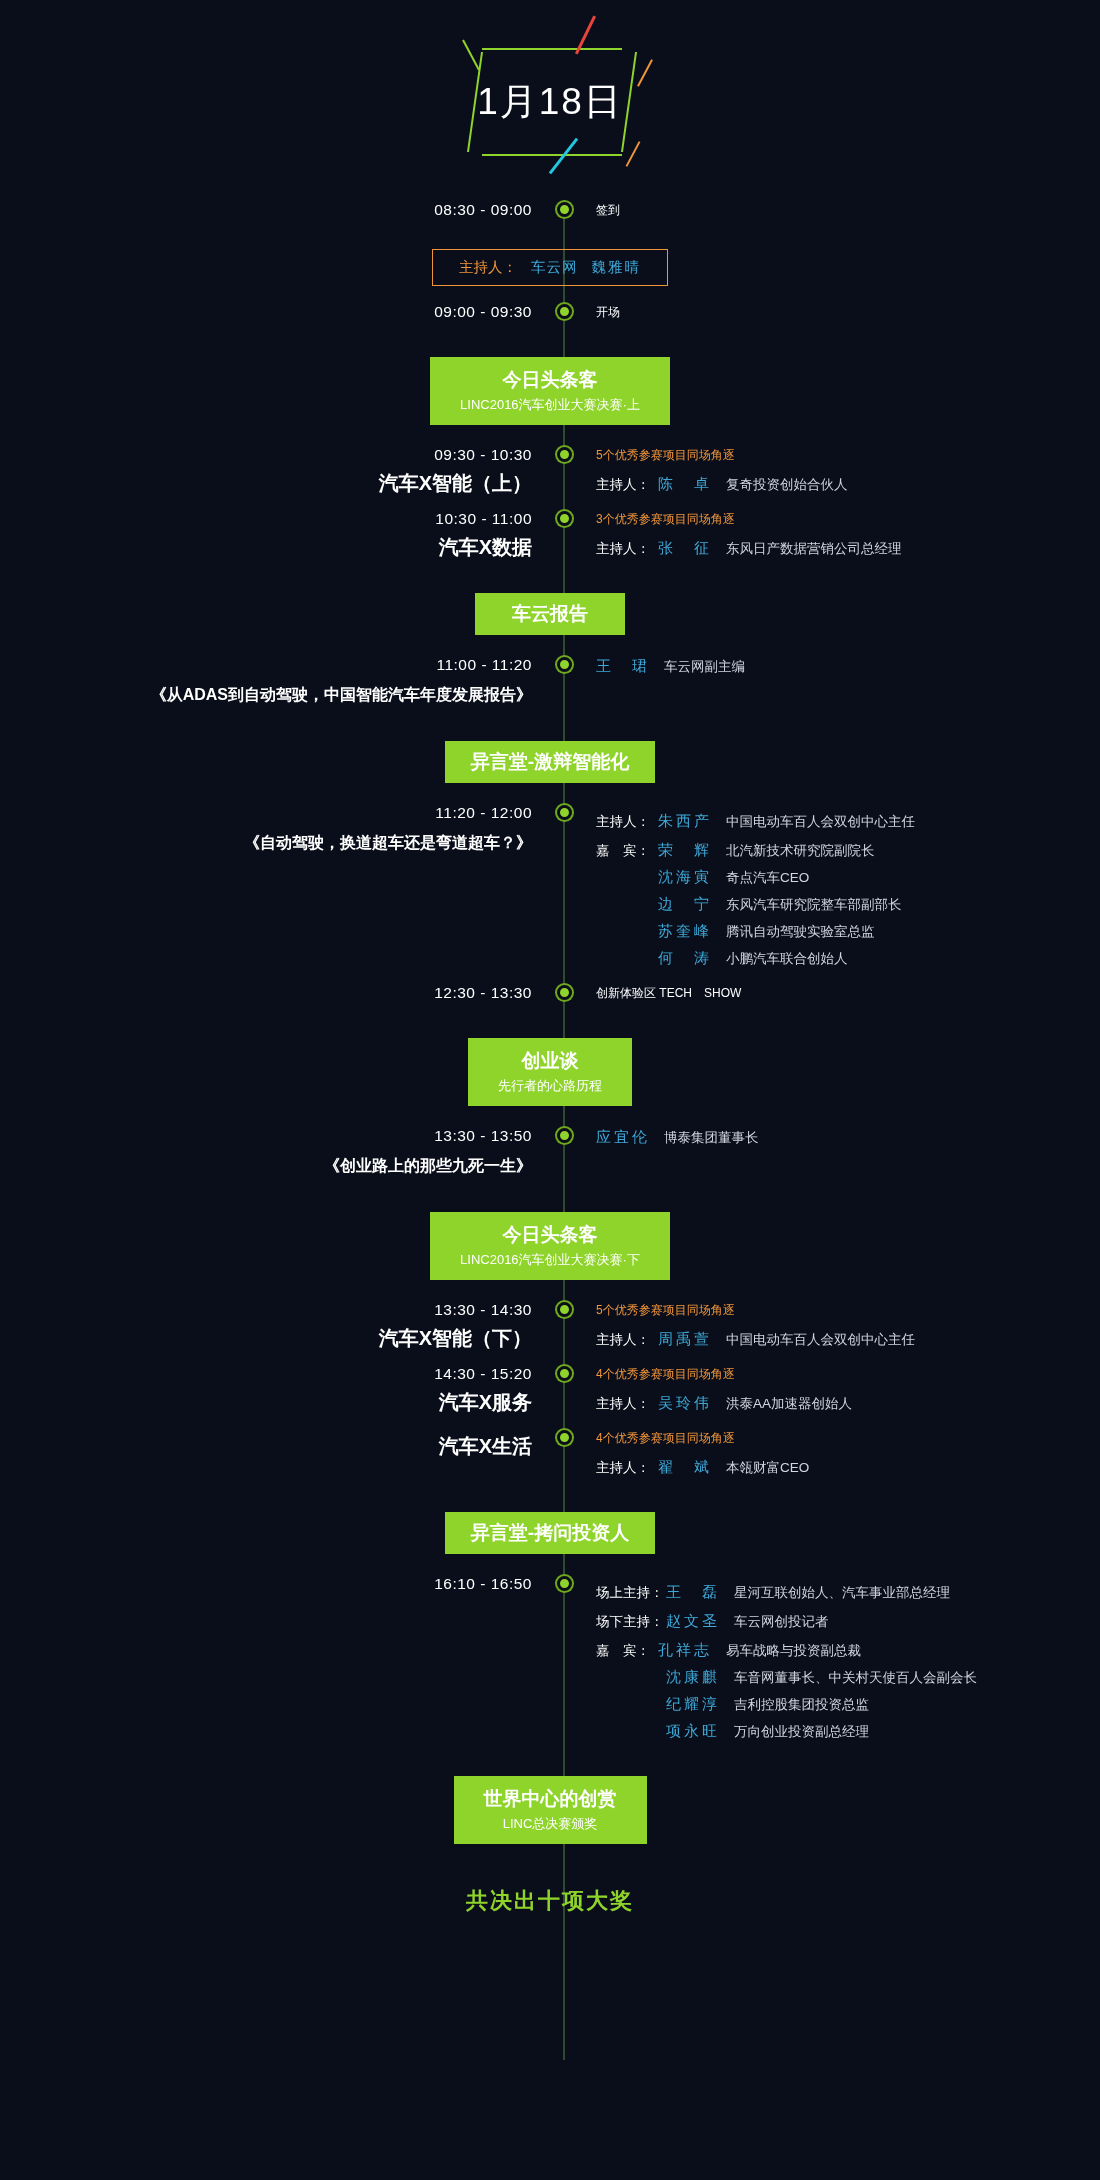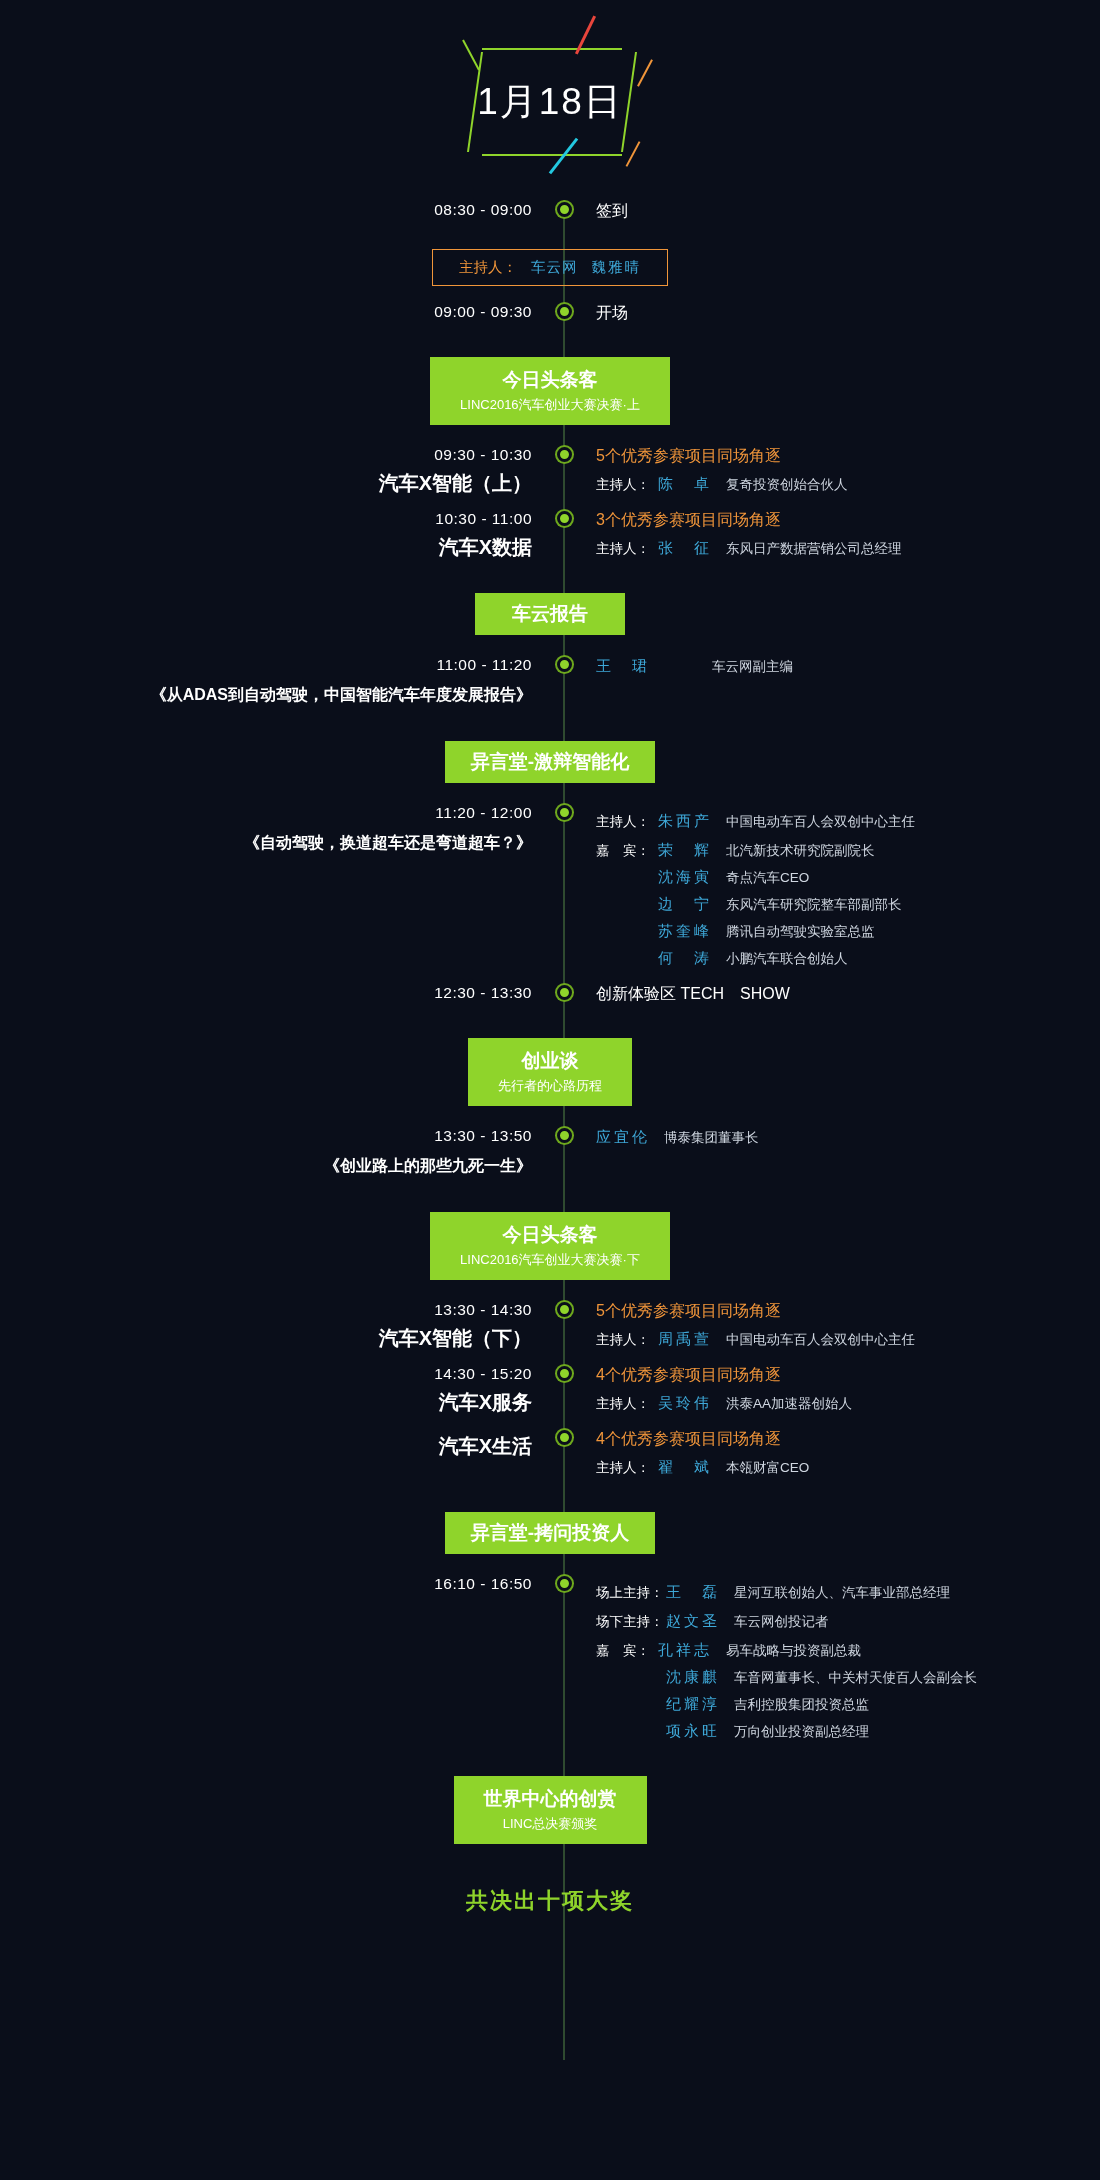--- a/index.html
+++ b/index.html
@@ -149,21 +149,21 @@
     color: #ffffff;
     font-size: 16px;
     font-weight: bold;
     margin-top: 8px;
     line-height: 24px;
     white-space: nowrap;
   }
 
   .r-title {
     color: #ffffff;
-    font-size: 16px;
+    font-size: 12px;
     line-height: 21px;
   }
   .r-title.orange { color: #f0953a; }
 
   .meta-line {
     display: flex;
     align-items: baseline;
     margin-top: 7px;
     line-height: 21px;
     white-space: nowrap;
@@ -364,21 +364,21 @@
       <div style="height: 20px;"></div>
       <div class="row">
         <div class="col-left">
           <div class="time">11:00 - 11:20</div>
           <div class="title-quote">《从ADAS到自动驾驶，中国智能汽车年度发展报告》</div>
         </div>
         <div class="node-col">
           <div class="dot"></div>
         </div>
         <div class="col-right">
-          <div class="meta-line" style="margin-top: 0px; gap: 48px;">
+          <div class="meta-line" style="margin-top: 0px;">
             <span class="person">王　珺</span>
             <span class="role">车云网副主编</span>
           </div>
         </div>
       </div>
       <div style="height: 14px;"></div>
       <div style="height: 20px;"></div>
       <div class="banner-row">
         <div class="banner small">
           <div class="b-main">异言堂-激辩智能化</div>

